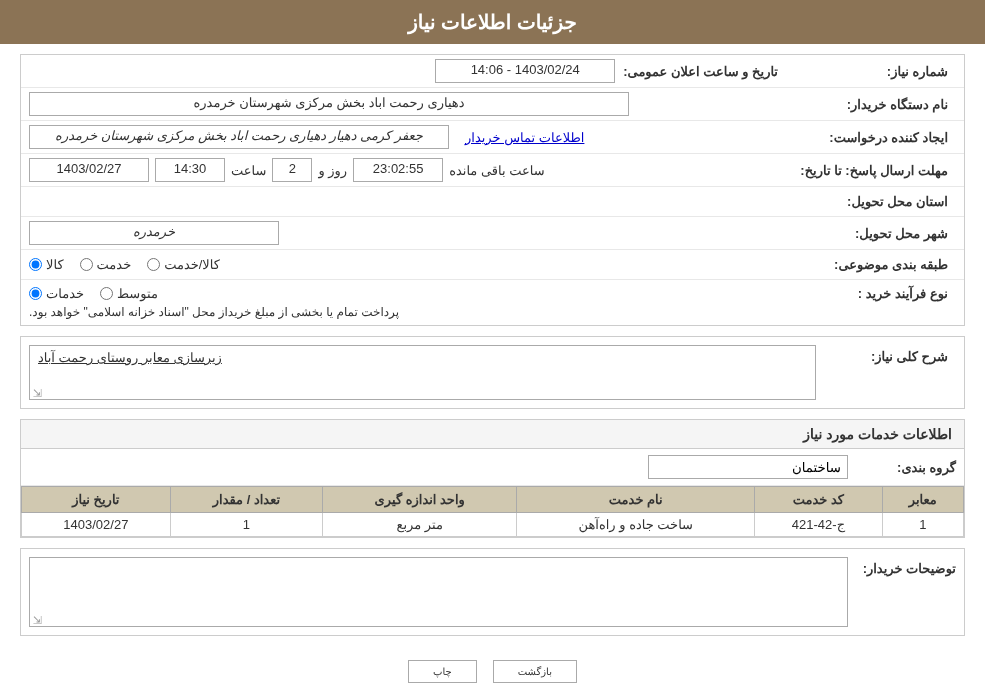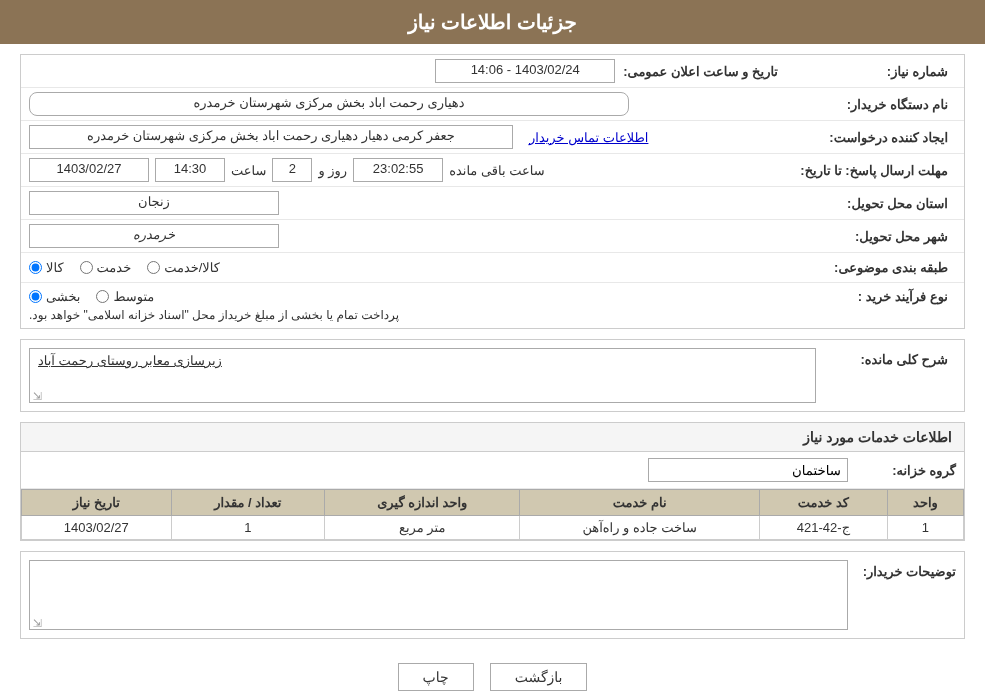--- a/index.html
+++ b/index.html
@@ -220,21 +220,21 @@
     .buttons-row {
       display: flex;
       justify-content: center;
       gap: 16px;
       padding: 14px 0;
     }
     .btn {
       padding: 5px 24px;
       border: 1px solid #aaa;
       cursor: pointer;
-      font-size: 14px;
+      font-size: 10px;
       font-family: Tahoma, Arial, sans-serif;
     }
     .btn-print {
       background: #fff;
       color: #333;
     }
     .btn-back {
       background: #fff;
       color: #333;
     }
@@ -254,52 +254,49 @@
         <div class="field-label">شماره نیاز:</div>
         <div style="display:flex;align-items:center;gap:8px;margin-right:30px;">
           <div class="field-label" style="min-width:auto;">تاریخ و ساعت اعلان عمومی:</div>
           <div class="input-box" style="width:180px;margin-left:40px;">1403/02/24 - 14:06</div>
         </div>
       </div>
 
       <div class="form-row">
         <div class="field-label">نام دستگاه خریدار:</div>
         <div class="field-value">
-          <div class="input-box input-wide" style="width:100%;max-width:600px;border-radius:8px;">دهیاری رحمت اباد بخش مرکزی شهرستان خرمدره</div>
+          <div class="input-box input-wide" style="width:100%;max-width:600px;">دهیاری رحمت اباد بخش مرکزی شهرستان خرمدره</div>
         </div>
       </div>
 
       <div class="form-row">
         <div class="field-label">ایجاد کننده درخواست:</div>
         <div class="field-value" style="gap:8px;">
           <span class="contact-link">اطلاعات تماس خریدار</span>
-          <div class="input-box" style="width:484px;">جعفر کرمی دهیار دهیاری رحمت اباد بخش مرکزی شهرستان خرمدره</div>
+          <div class="input-box" style="width:420px;font-style:italic;">جعفر کرمی دهیار دهیاری رحمت اباد بخش مرکزی شهرستان خرمدره</div>
         </div>
       </div>
 
       <div class="form-row">
         <div class="field-label">مهلت ارسال پاسخ: تا تاریخ:</div>
         <div class="field-value">
           <div class="date-time-row">
             <span>ساعت باقی مانده</span>
             <div class="small-box" style="width:90px;">23:02:55</div>
             <span>روز و</span>
             <div class="small-box" style="width:40px;">2</div>
             <span>ساعت</span>
             <div class="small-box" style="width:70px;">14:30</div>
             <div class="small-box" style="width:120px;">1403/02/27</div>
           </div>
         </div>
       </div>
 
       <div class="form-row">
         <div class="field-label">استان محل تحویل:</div>
-        <div class="field-value">
-          <div class="input-box" style="width:250px;">زنجان</div>
-        </div>
       </div>
 
       <div class="form-row">
         <div class="field-label">شهر محل تحویل:</div>
         <div class="field-value">
           <div class="input-box" style="width:250px;font-style:italic;">خرمدره</div>
         </div>
       </div>
 
       <div class="form-row">
@@ -324,53 +321,53 @@
 
       <div class="form-row" style="align-items:flex-start; padding:6px 8px;">
         <div class="field-label">نوع فرآیند خرید :</div>
         <div class="field-value" style="flex-direction:column;align-items:flex-end;gap:4px;">
           <div class="radio-group">
             <div class="radio-item">
               <span>متوسط</span>
               <input type="radio" name="process" style="">
             </div>
             <div class="radio-item">
-              <span>بخشی</span>
+              <span>خدمات</span>
               <input type="radio" name="process" checked="" style="">
             </div>
           </div>
           <div class="process-note">پرداخت تمام یا بخشی از مبلغ خریداز محل "اسناد خزانه اسلامی" خواهد بود.</div>
         </div>
       </div>
 
     </div>
 
     <div class="form-section">
       <div class="description-area">
-        <div class="desc-label">شرح کلی مانده:</div>
+        <div class="desc-label">شرح کلی نیاز:</div>
         <div class="desc-text" style="min-height:55px; width:100%; text-align:right; padding:4px 8px; border:1px solid #aaa; position:relative;">
           <span>زیرسازی معابر روستای رحمت آباد</span>
           <span class="resize-handle" style="position:absolute;bottom:2px;left:2px;color:#999;font-size:11px;">⇲</span>
         </div>
       </div>
     </div>
 
     <div class="services-section">
       <div class="services-header">اطلاعات خدمات مورد نیاز</div>
       <div class="services-content">
         <div class="group-row">
-          <div class="group-label">گروه خزانه:</div>
+          <div class="group-label">گروه بندی:</div>
           <div class="group-value">
             <input class="group-input" type="text" value="ساختمان" readonly="" style="">
           </div>
         </div>
         <table>
           <thead>
             <tr>
-              <th>واحد</th>
+              <th>معابر</th>
               <th>کد خدمت</th>
               <th>نام خدمت</th>
               <th>واحد اندازه گیری</th>
               <th>تعداد / مقدار</th>
               <th>تاریخ نیاز</th>
             </tr>
           </thead>
           <tbody id="services-tbody">
           <tr>
                 <td>1</td>

